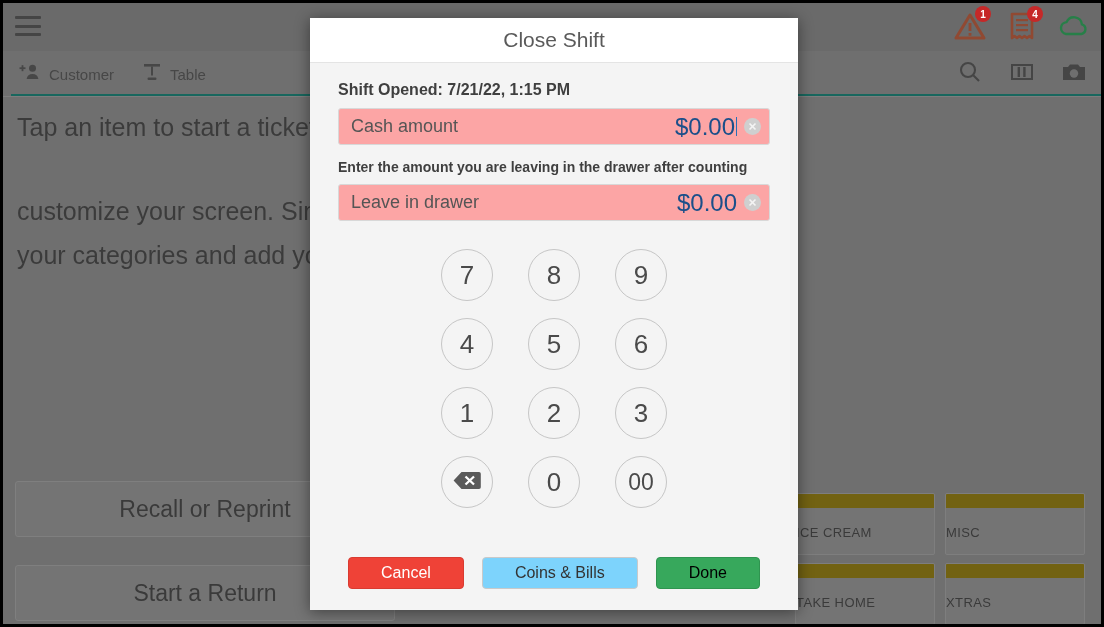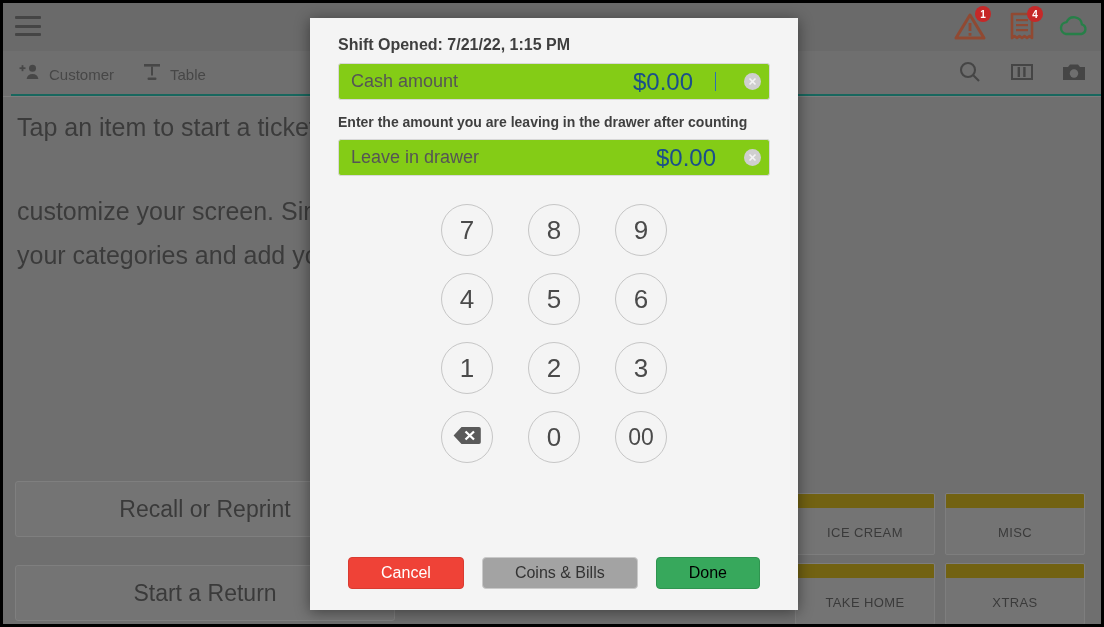--- a/index.html
+++ b/index.html
@@ -84,21 +84,21 @@
   #btn-recall { top: 384px; }
   #btn-return { top: 468px; }
 
   .catgrid {
     position: absolute; right: 16px; top: 396px;
     display: grid; grid-template-columns: 140px 140px; gap: 8px 10px;
   }
   .catbtn {
     width: 140px; height: 62px; background: #8d8d8d;
     border: 1px solid #9b9b9b; border-radius: 2px;
-    display: flex; align-items: flex-end; justify-content: center;
+    display: flex; align-items: flex-end; justify-content: flex-start;
     position: relative; overflow: hidden; padding-bottom: 14px;
   }
   .catbtn::before {
     content: ""; position: absolute; left: 0; top: 0; width: 100%; height: 14px;
     background: #8a7300;
   }
   .catbtn .clabel { font-size: 13px; color: #3a3a3a; letter-spacing: .4px; }
   .stub { position: absolute; width: 8px; height: 14px; background: #8a7300; }
 
   
@@ -115,24 +115,24 @@
     display: flex; align-items: center; justify-content: center;
     flex: 0 0 auto;
   }
   #modal-title { font-size: 21px; color: #5a5a5a; font-weight: 400; }
   #modal-body { flex: 1; padding: 18px 28px 0 28px; }
 
   .shift-opened {
     font-size: 16px; font-weight: bold; color: #3f3f3f; margin-bottom: 9px;
   }
   .amount-field {
-    position: relative; height: 37px; background: #84cc16;
+    position: relative; height: 37px; background: #fca5a5;
     border: 1px solid #d8d8d8; border-radius: 3px;
     display: flex; align-items: center;
-    padding: 0 8px 0 12px; margin-bottom: 14px; gap: 21px;
+    padding: 0 8px 0 12px; margin-bottom: 14px;
   }
   .amount-field .flabel { font-size: 18px; color: #555; flex: 1; }
   .amount-field .fvalue { font-size: 24px; color: #1b4f8a; font-weight: 500; }
   .caret {
     width: 1px; height: 19px; background: #2a6fb5; margin-left: 1px;
   }
   .clear-icon {
     width: 17px; height: 17px; border-radius: 50%;
     background: #cfcfcf; margin-left: 7px;
     display: flex; align-items: center; justify-content: center;
@@ -163,21 +163,21 @@
   #modal-actions {
     flex: 0 0 auto; height: 74px;
     display: flex; align-items: center; justify-content: center; gap: 18px;
   }
   .abtn {
     height: 32px; border-radius: 4px; font-size: 16px;
     display: flex; align-items: center; justify-content: center;
     padding: 0 32px; border: 1px solid transparent;
   }
   #btn-cancel { background: #ef4237; color: #fff; border-color: #d93b31; }
-  #btn-coins  { background: #a3a3a3; color: #333; border-color: #c9c9c9; }
+  #btn-coins  { background: #7dd3fc; color: #333; border-color: #c9c9c9; }
   #btn-done   { background: #37a85c; color: #000000; border-color: #2f9450; }
 </style>
 </head>
 <body>
 
 <div id="screen">
 
   <div id="app">
 
     <div class="topbar">
@@ -298,20 +298,23 @@
         <div class="catbtn">
           <span class="clabel">XTRAS</span>
         </div>
       </div>
     </div>
   </div>
 
   <div id="scrim"></div>
 
   <div id="modal">
+    <div id="modal-header">
+      <span id="modal-title">Close Shift</span>
+    </div>
 
     <div id="modal-body">
 
       <div class="shift-opened">Shift Opened: 7/21/22, 1:15 PM</div>
 
       <div class="amount-field">
         <span class="flabel">Cash amount</span>
         <span class="fvalue">$0.00</span>
         <span class="caret"></span>
         <span class="clear-icon">

